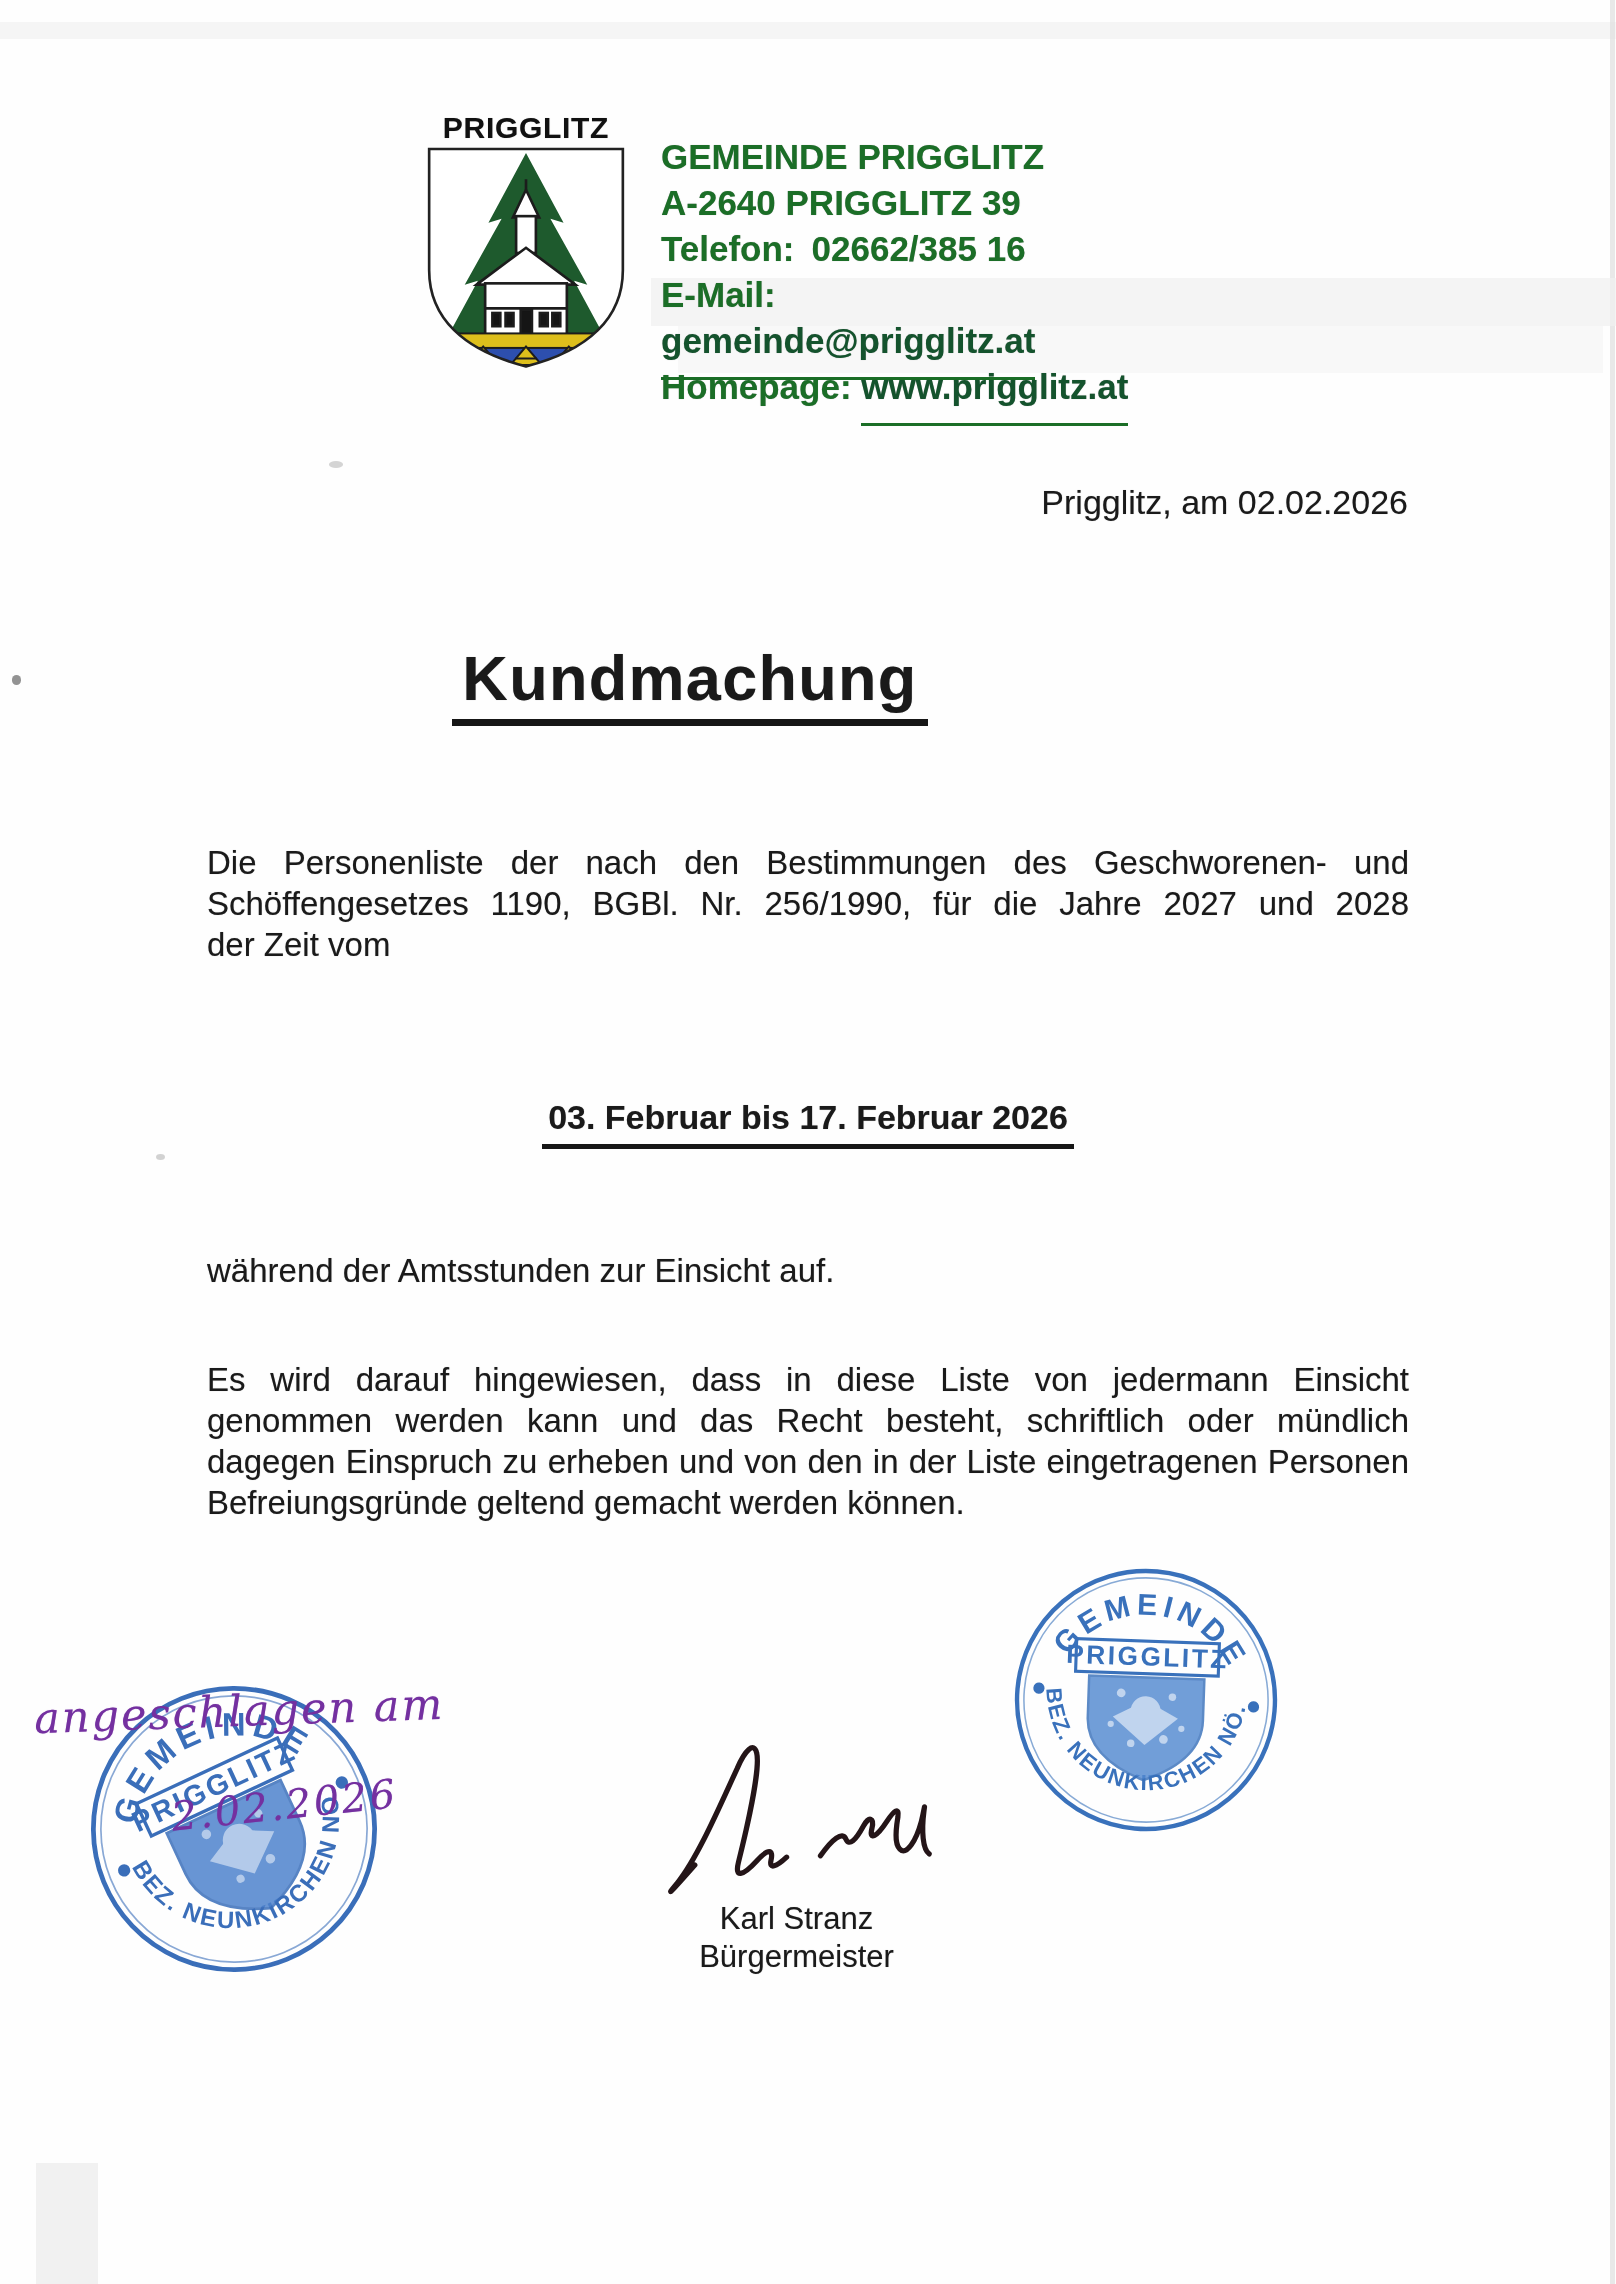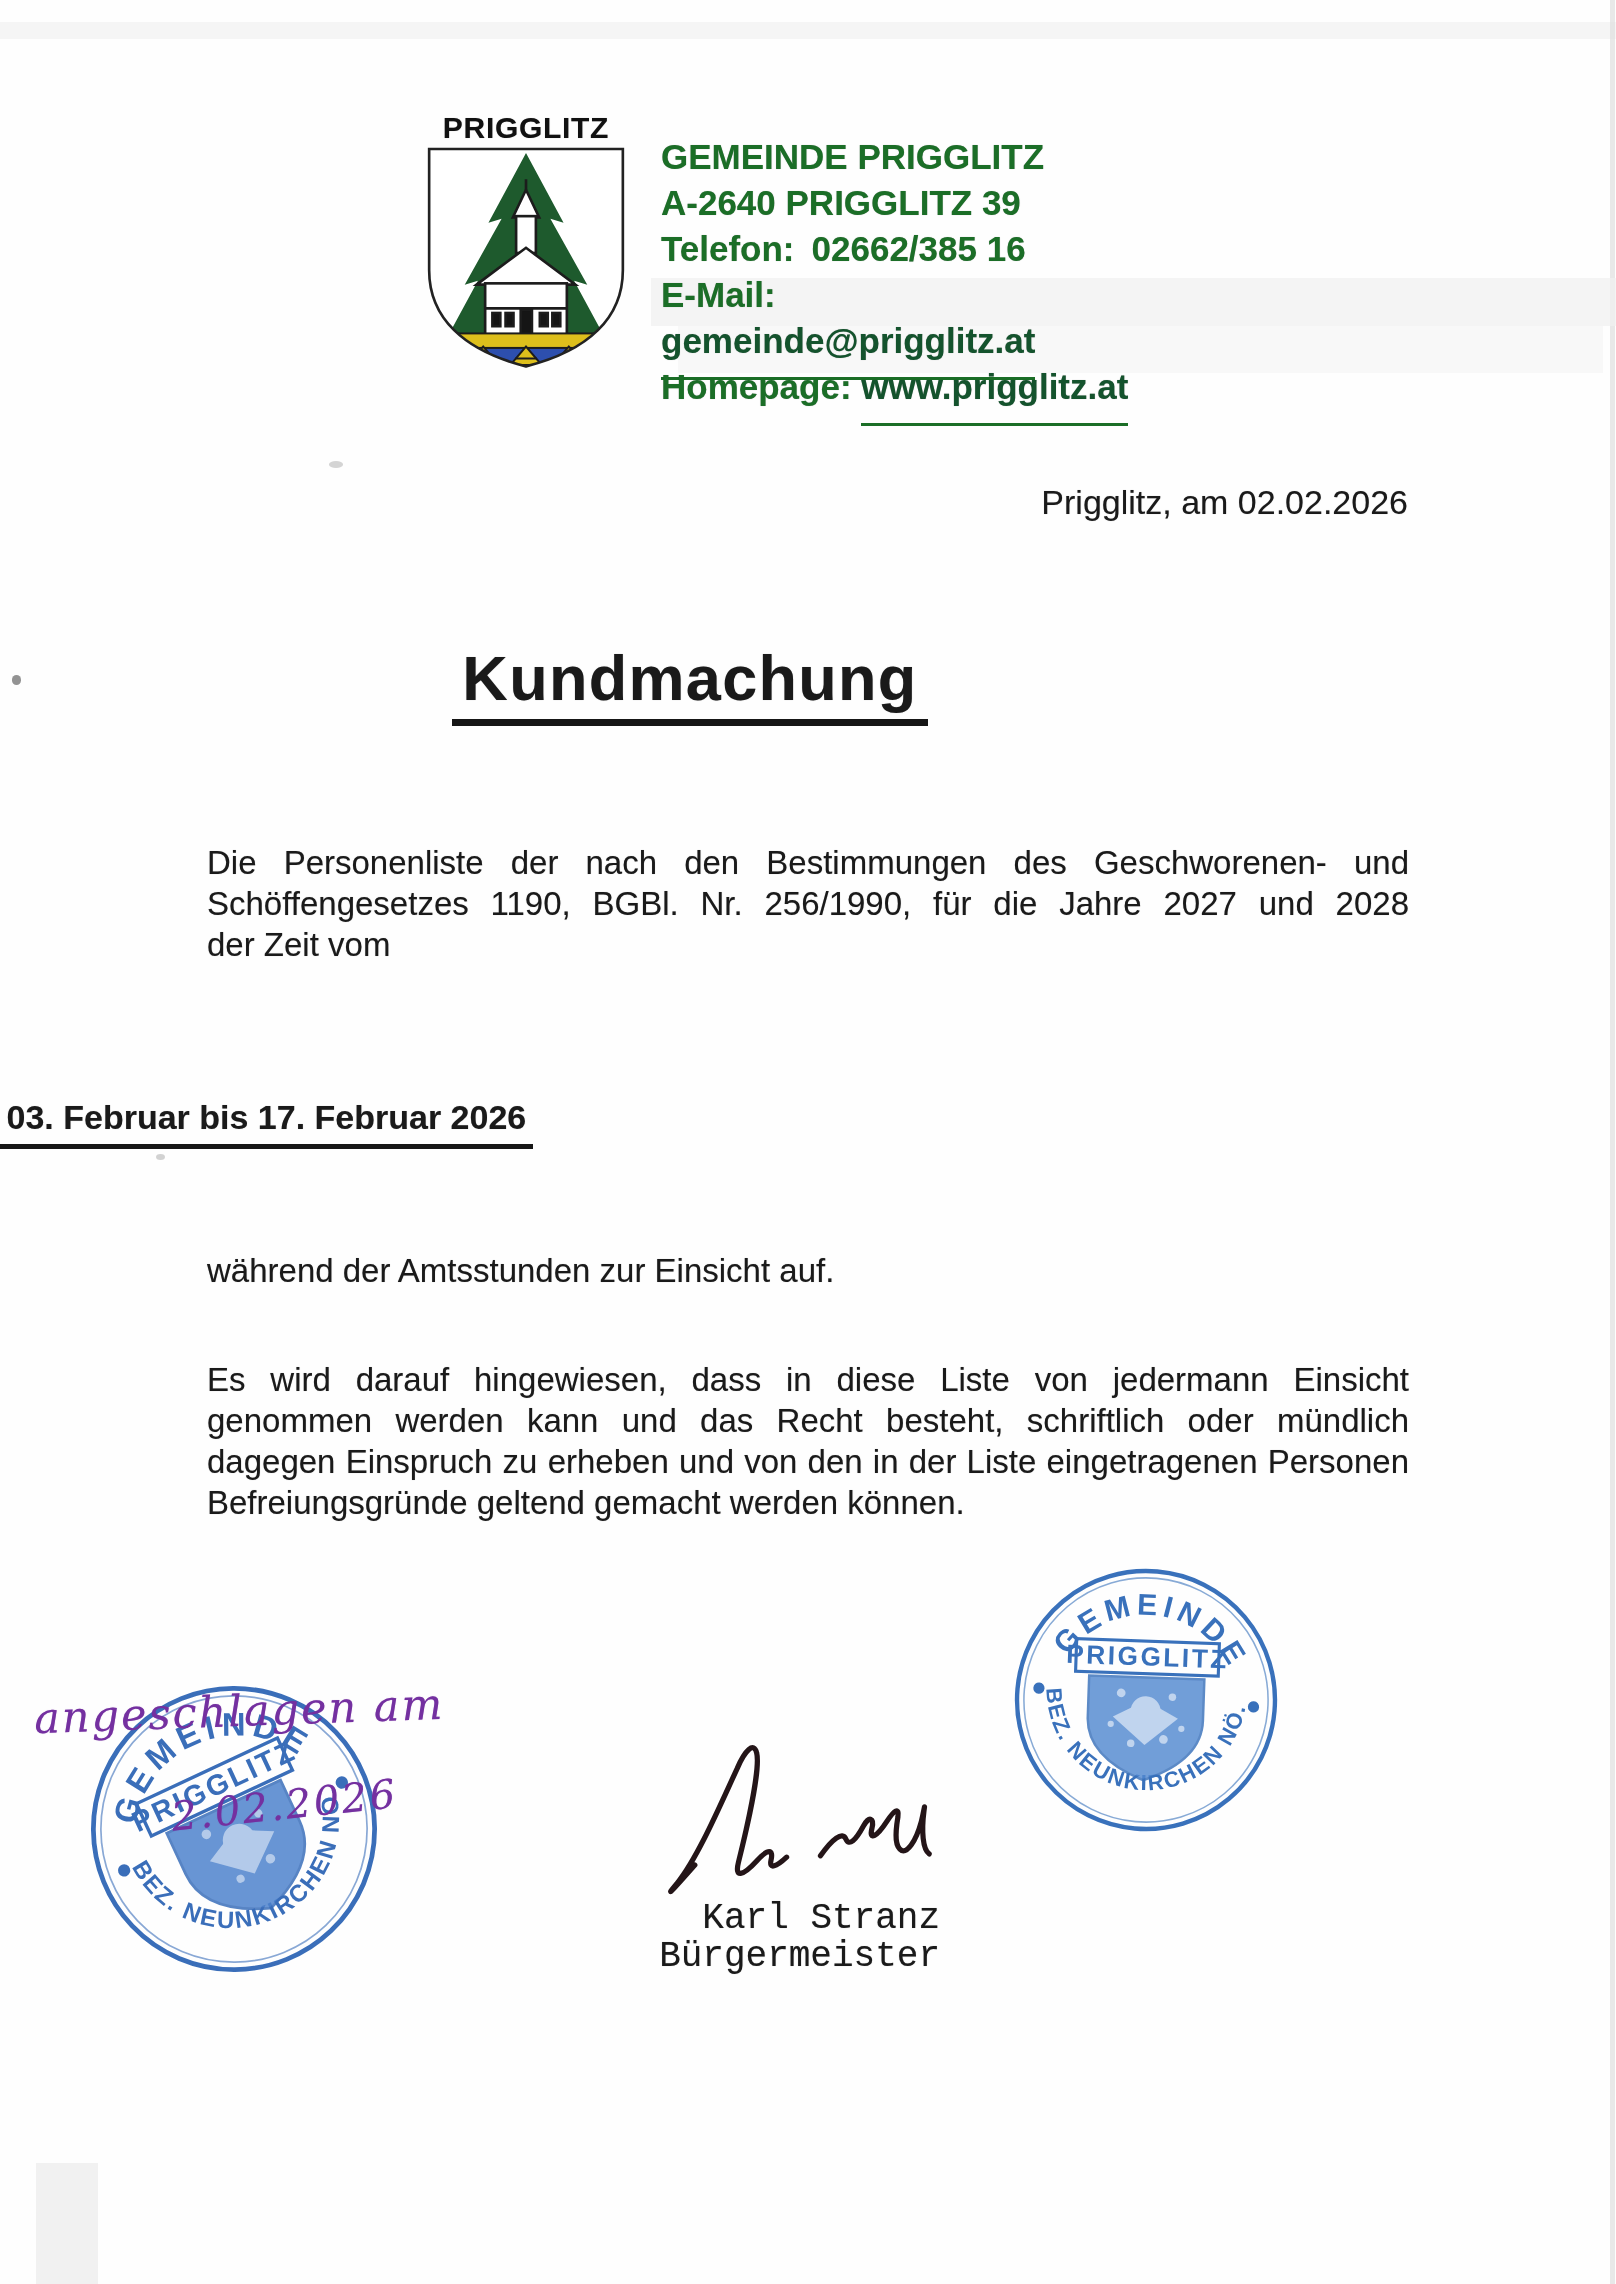--- a/index.html
+++ b/index.html
@@ -30,39 +30,39 @@
   .dateline{right:208px;top:483px;font-size:34px;}
 
   .title{left:0;top:642px;width:1380px;text-align:center;}
   .title span{display:inline-block;font-size:63px;font-weight:bold;letter-spacing:1.3px;
               border-bottom:7.2px solid #161616;padding:0 10.4px 5.2px 10.4px;}
 
   .para{left:207px;width:1202px;font-size:33px;line-height:41px;}
   .jline{text-align:justify;text-align-last:justify;}
   .jlast{text-align-last:left;}
 
-  .period{left:0;top:1098px;width:1616px;}
+  .period{left:0;top:1098px;width:1616px;text-align:center;}
   .period span{display:inline-block;font-size:34px;font-weight:bold;
                border-bottom:5.2px solid #161616;padding:0 6.5px 6.5px 6.5px;}
 
   .single{left:207px;top:1252px;font-size:33px;}
 
   
   .stamp{pointer-events:none;}
   .stamp-right{left:1002px;top:1556px;width:288px;height:288px;transform:rotate(5deg);opacity:.95;}
   .stamp-left{left:77px;top:1672px;width:314px;height:314px;transform:rotate(-22deg);opacity:.92;}
 
   
   .hw{font-family:"DejaVu Serif",serif;font-style:italic;color:#7430a0;
       text-shadow:0 0 0.7px rgba(116,48,160,.55);}
   .hw1{left:34px;top:1686px;font-size:43px;letter-spacing:2px;transform:rotate(-2deg);}
   .hw2{left:171px;top:1782px;font-size:40px;letter-spacing:2.6px;transform:rotate(-6deg);}
 
   .sig{left:659px;top:1728px;width:306px;height:173px;}
-  .signer{left:653px;top:1900px;width:287px;text-align:right;font-size:36px;line-height:38px;font-family:Liberation Mono, monospace;}
+  .signer{left:653px;top:1900px;width:287px;text-align:center;font-size:31px;line-height:38px;}
 </style>
 </head>
 <body>
 
 <div class="page">
 
   <div class="abs edge-top"></div>
   <div class="abs edge-right"></div>
   <div class="abs smudge-bl"></div>
   <div class="abs band-email"></div>

